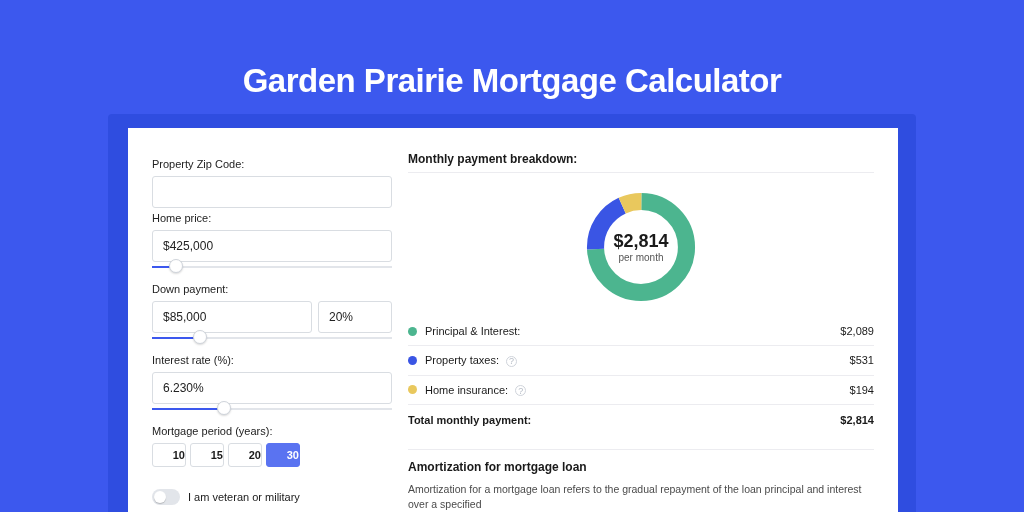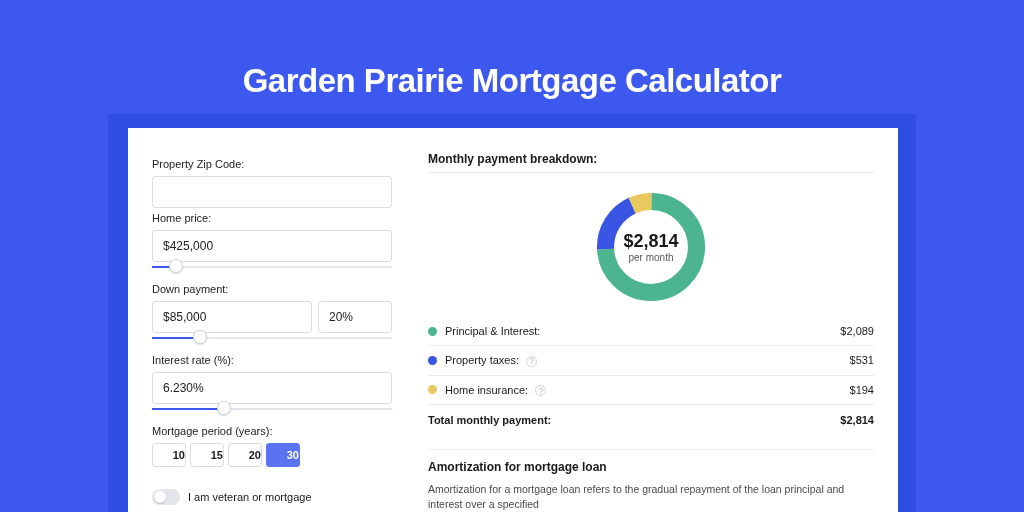--- a/index.html
+++ b/index.html
@@ -33,21 +33,21 @@
   }
   .card {
     position: absolute;
     left: 128px;
     top: 128px;
     width: 770px;
     height: 384px;
     background: #fff;
     padding: 24px 24px 11px 24px;
     display: flex;
-    gap: 36px;
+    gap: 16px;
     overflow: hidden;
   }
   .left-col {
     width: 240px;
     flex: 0 0 240px;
   }
   .right-col {
     flex: 1;
     min-width: 0;
   }
@@ -275,21 +275,21 @@
         <div class="period-btn">10</div>
         <div class="period-btn">15</div>
         <div class="period-btn">20</div>
         <div class="period-btn active">30</div>
       </div>
 
       <div class="toggle-row">
         <div class="toggle">
           <div class="toggle-knob"></div>
         </div>
-        <div class="toggle-label">I am veteran or mortgage</div>
+        <div class="toggle-label">I am veteran or military</div>
       </div>
     </div>
 
     <div class="right-col">
       <div class="breakdown-title">Monthly payment breakdown:</div>
 
       <div class="donut-wrap">
         <div class="donut">
           <svg viewBox="0 0 42 42" width="120" height="120">
 

